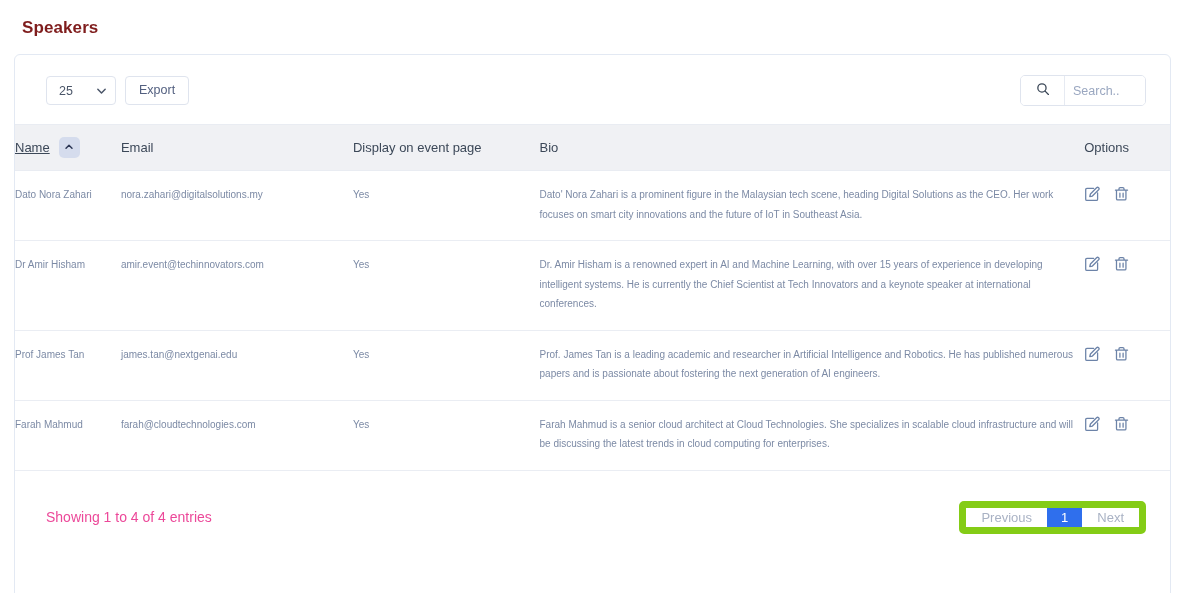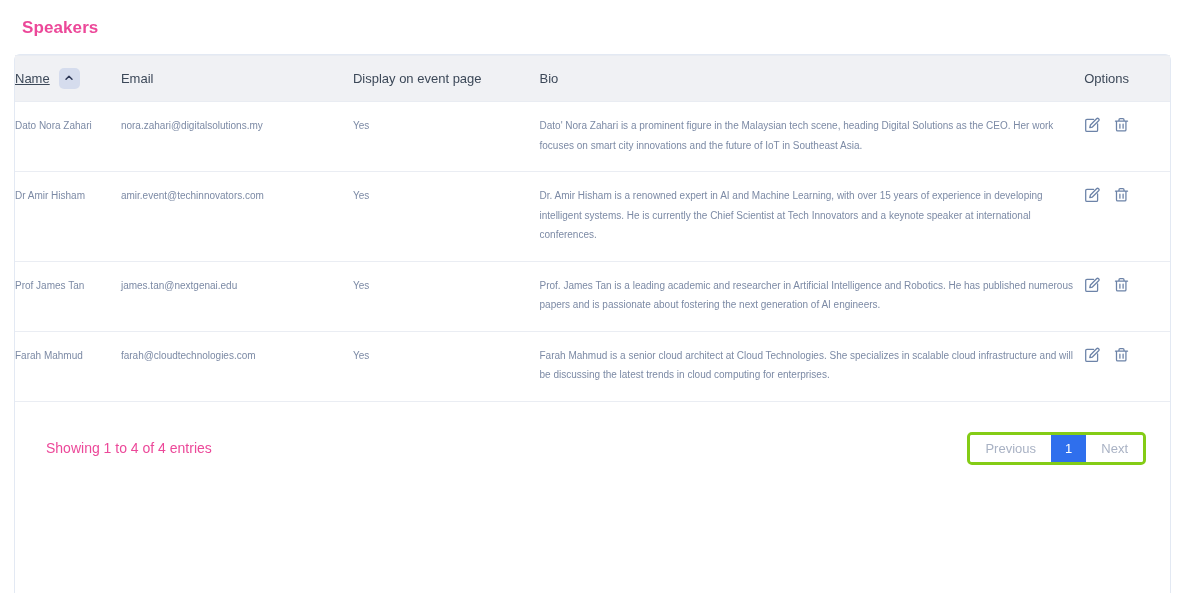--- a/index.html
+++ b/index.html
@@ -15,21 +15,21 @@
   .page {
     width: 1192px;
     height: 593px;
     position: relative;
     overflow: hidden;
     background: #ffffff;
   }
   .page-title {
     font-size: 17px;
     font-weight: bold;
-    color: #ec4899;
+    color: #7f1d1d;
     padding: 18px 0 0 22px;
     letter-spacing: 0.1px;
   }
   .card {
     position: absolute;
     left: 14px;
     top: 54px;
     width: 1157px;
     min-height: 560px;
     background: #ffffff;
@@ -170,21 +170,21 @@
     align-items: center;
     justify-content: space-between;
     padding: 30px 24px 26px 31px;
   }
   .entries-info {
     font-size: 14px;
     color: #ec4899;
   }
   .pagination {
     display: flex;
-    border: 3px solid #84cc16;
+    border: 7px solid #84cc16;
     border-radius: 5px;
     overflow: hidden;
     height: 33px;
   }
   .pg-item {
     display: flex;
     align-items: center;
     justify-content: center;
     padding: 0 15px;
     font-size: 13px;
@@ -203,20 +203,46 @@
 </style>
 </head>
 <body>
 
 <div class="page">
 
   <div class="page-title">Speakers</div>
 
   <div class="card">
 
+    <div class="card-toolbar">
+      <div class="toolbar-left">
+        <span class="select-wrap">
+          <select class="length-select">
+            <option>25</option>
+          </select>
+          <span class="select-chevron">
+            <svg width="11" height="11" viewBox="0 0 12 12" fill="none">
+                <path d="M2 4.2L6 8.2L10 4.2" stroke="#4a5568" stroke-width="1.6" stroke-linecap="round" stroke-linejoin="round"></path>
+              </svg>
+          </span>
+        </span>
+        <button class="btn-export">Export</button>
+      </div>
+      <div class="search-group">
+        <button class="search-btn">
+          <span>
+            <svg width="14" height="14" viewBox="0 0 16 16" fill="none">
+                <circle cx="6.8" cy="6.8" r="4.7" stroke="#3c4858" stroke-width="1.5"></circle>
+                <path d="M10.4 10.4L14.2 14.2" stroke="#3c4858" stroke-width="1.5" stroke-linecap="round"></path>
+              </svg>
+          </span>
+        </button>
+        <input class="search-input" type="text" placeholder="Search.." style="">
+      </div>
+    </div>
 
     <table class="data-table">
       <thead>
         <tr>
           <th class="col-name">
             <span class="th-name-inner">
               <span>Name</span>
               <span class="sort-badge">
                 <span>
                   <svg width="10" height="10" viewBox="0 0 12 12" fill="none">

